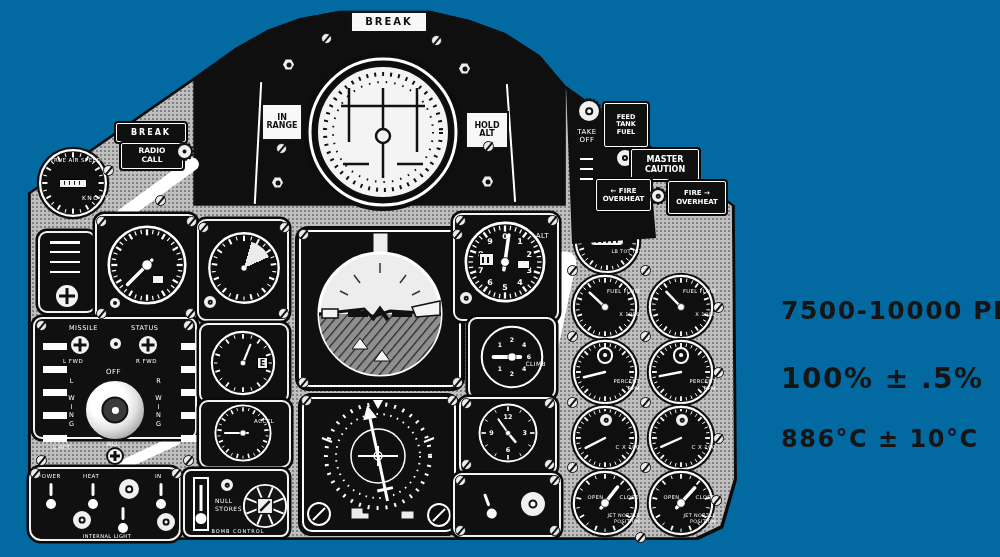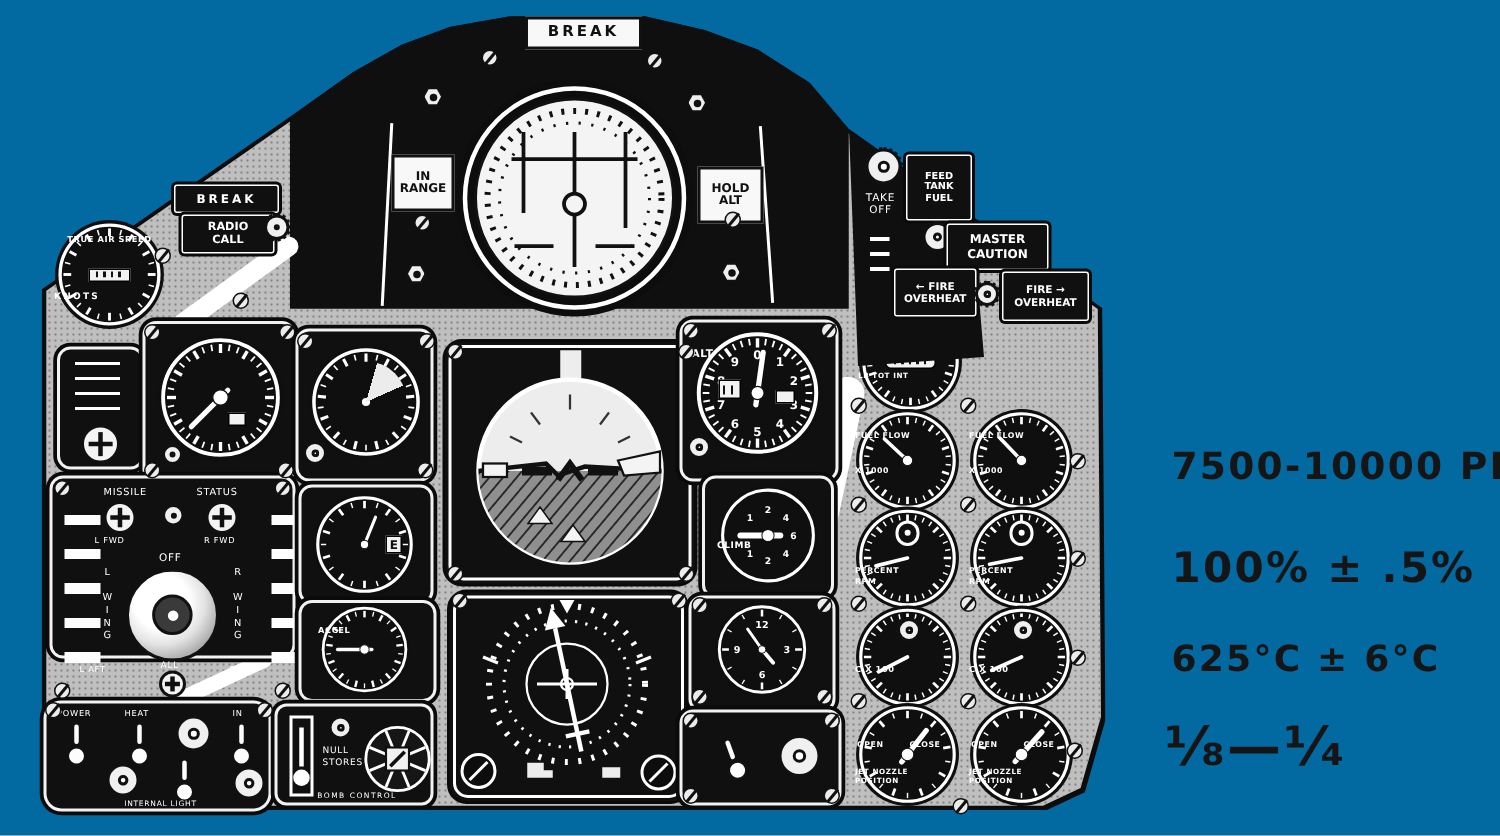--- a/index.html
+++ b/index.html
@@ -6,21 +6,21 @@
   #screen{position:relative;width:1000px;height:557px;background:#0369a1;overflow:hidden;
           font-family:"DejaVu Sans",sans-serif;color:#111}
   .abs{position:absolute}
   .halftone{background-color:#bfbfbf;background-image:radial-gradient(circle,#828282 .9px,rgba(0,0,0,0) 1px);background-size:4px 4px}
   .pl-light{background:#f8f8f8;border:2px solid #111;color:#111;display:flex;align-items:center;justify-content:center;
             text-align:center;font-weight:bold;line-height:1.05;box-sizing:border-box}
   .pl-dark{background:#101010;border:1.5px solid #fff;box-shadow:0 0 0 2px #0a0a0a;color:#fff;display:flex;align-items:center;
            justify-content:center;text-align:center;font-weight:bold;line-height:1.15;box-sizing:border-box;border-radius:2px}
   .blackbox{position:absolute;background:#101010;border:2px solid #f2f2f2;box-shadow:0 0 0 2.5px #0a0a0a;border-radius:9px;box-sizing:border-box}
   .dial{position:absolute;border-radius:50%}
-  .ftxt{position:absolute;left:0;width:100%;text-align:left;color:#fff;font-weight:bold;letter-spacing:.4px;line-height:1.12}
+  .ftxt{position:absolute;left:0;width:100%;text-align:right;color:#fff;font-weight:normal;letter-spacing:.4px;line-height:1.12}
   .win{position:absolute;background:#f2f2f2;border:1.5px solid #000;color:#111;display:flex;align-items:center;justify-content:center;
        font-weight:bold;box-sizing:border-box}
   .dashes{background-color:#f2f2f2;background-image:repeating-linear-gradient(90deg,#111 0 1.5px,rgba(0,0,0,0) 1.5px 5px);
           background-size:68% 55%;background-position:center;background-repeat:no-repeat}
   .screw{position:absolute;width:11px;height:11px;border-radius:50%;background:#ececec;border:1.5px solid #111;box-sizing:border-box}
   .screw::after{content:"";position:absolute;left:50%;top:-1px;bottom:-1px;width:1.8px;background:#111;transform:translateX(-50%) rotate(40deg)}
   .hexnut{position:absolute;width:15px;height:15px;background:#111;clip-path:polygon(25% 3%,75% 3%,100% 50%,75% 97%,25% 97%,0 50%);
           display:flex;align-items:center;justify-content:center}
   .hexnut::before{content:"";width:11px;height:11px;background:#efefef;clip-path:polygon(25% 5%,75% 5%,100% 50%,75% 95%,25% 95%,0 50%)}
   .hexnut::after{content:"";position:absolute;left:50%;top:50%;width:5px;height:5px;border-radius:50%;background:#111;transform:translate(-50%,-50%)}
@@ -911,22 +911,21 @@
         </g>
         <rect x="17" y="17" width="16" height="16" fill="#f2f2f2" stroke="#111" stroke-width="1.5"></rect>
         <line x1="20" y1="30" x2="30" y2="20" stroke="#111" stroke-width="2.5"></line>
       </svg>
     </div>
     <span class="mlab" style="left:6px;top:57px;width:94px;font-size:5px;text-align:center;letter-spacing:1px">BOMB CONTROL</span>
   </div>
 
   <div class="ann" style="left:781px;top:296px;font-size:25px">7500-10000 PPH</div>
   <div class="ann" style="left:781px;top:362px;font-size:28px">100% ± .5%</div>
-  <div class="ann" style="left:781px;top:425px;font-size:24px">625°C ± 6°C</div>
-  <div class="ann" style="left:776px;top:478px;font-size:36px">¹⁄₈—¹⁄₄</div>
+  <div class="ann" style="left:781px;top:425px;font-size:24px">886°C ± 10°C</div>
 
 <div class="screw" style="left: 321px; top: 33px;"></div>
     <div class="screw" style="left: 431px; top: 35px;"></div>
     <div class="screw" style="left: 276px; top: 143px;"></div>
     <div class="screw" style="left: 483px; top: 141px;"></div>
     <div class="screw" style="left: 103px; top: 165px;"></div>
     <div class="screw" style="left: 155px; top: 195px;"></div>
     <div class="screw" style="left: 96px; top: 216px;"></div>
     <div class="screw" style="left: 186px; top: 216px;"></div>
     <div class="screw" style="left: 96px; top: 308px;"></div>

